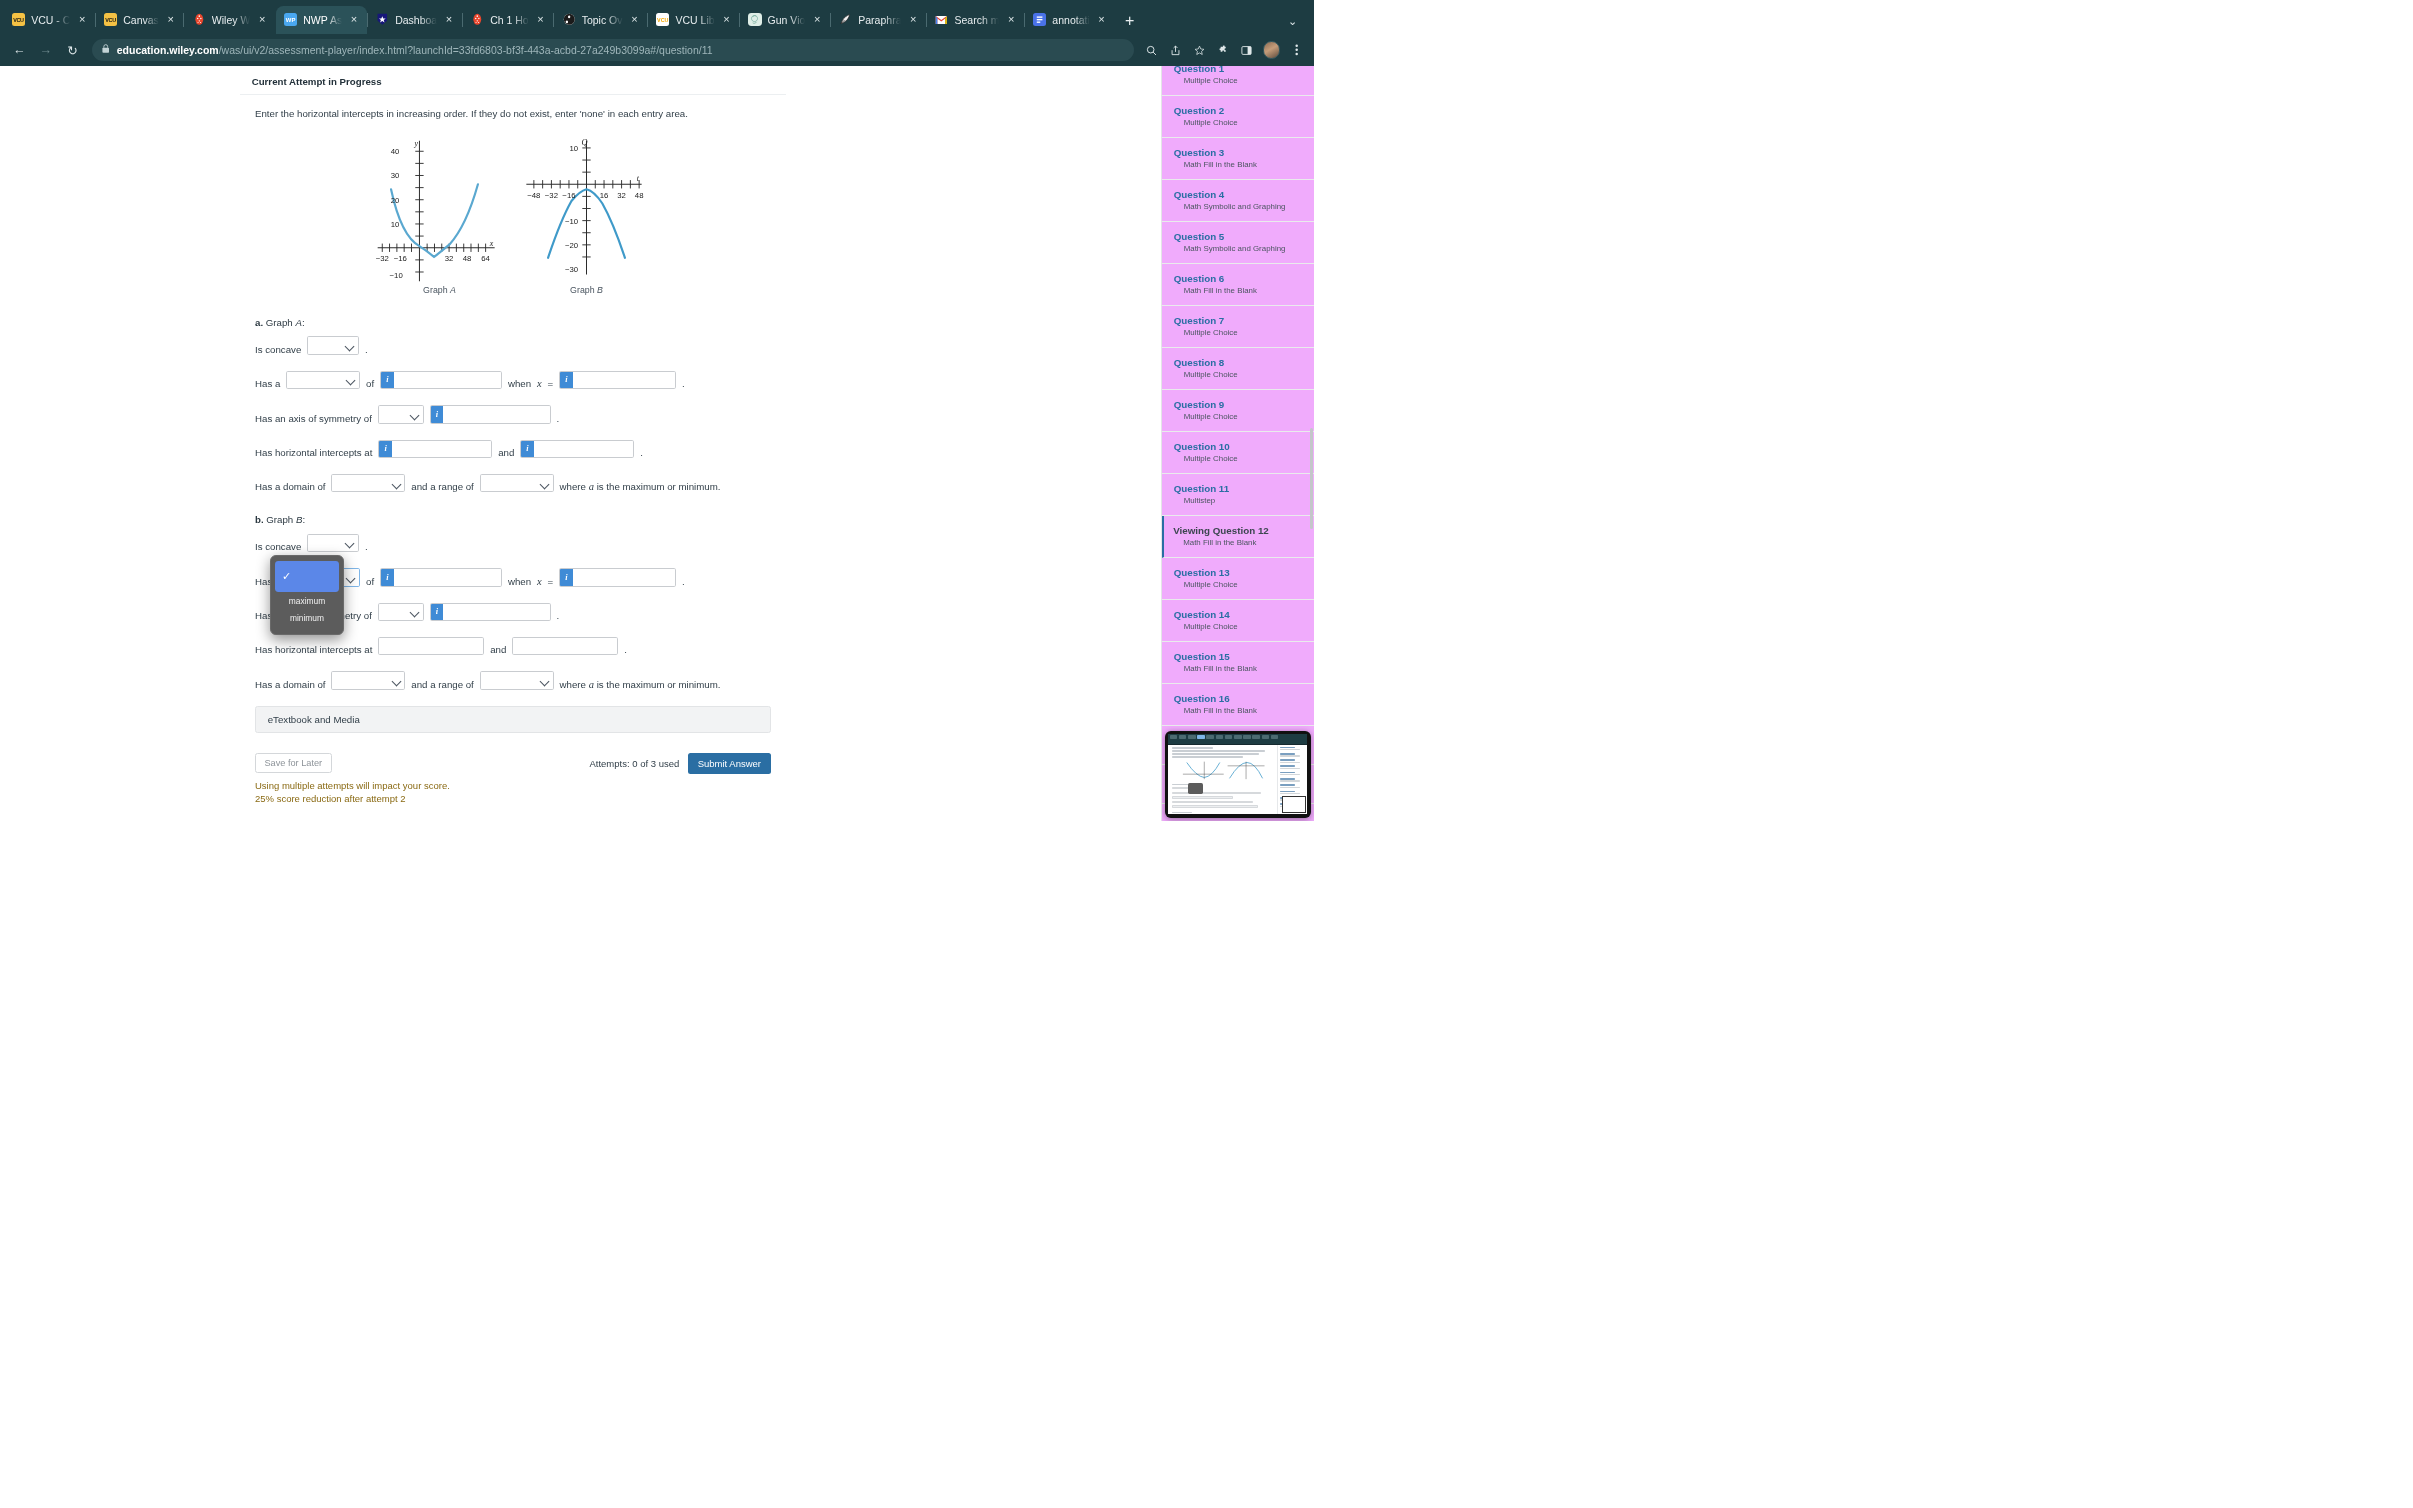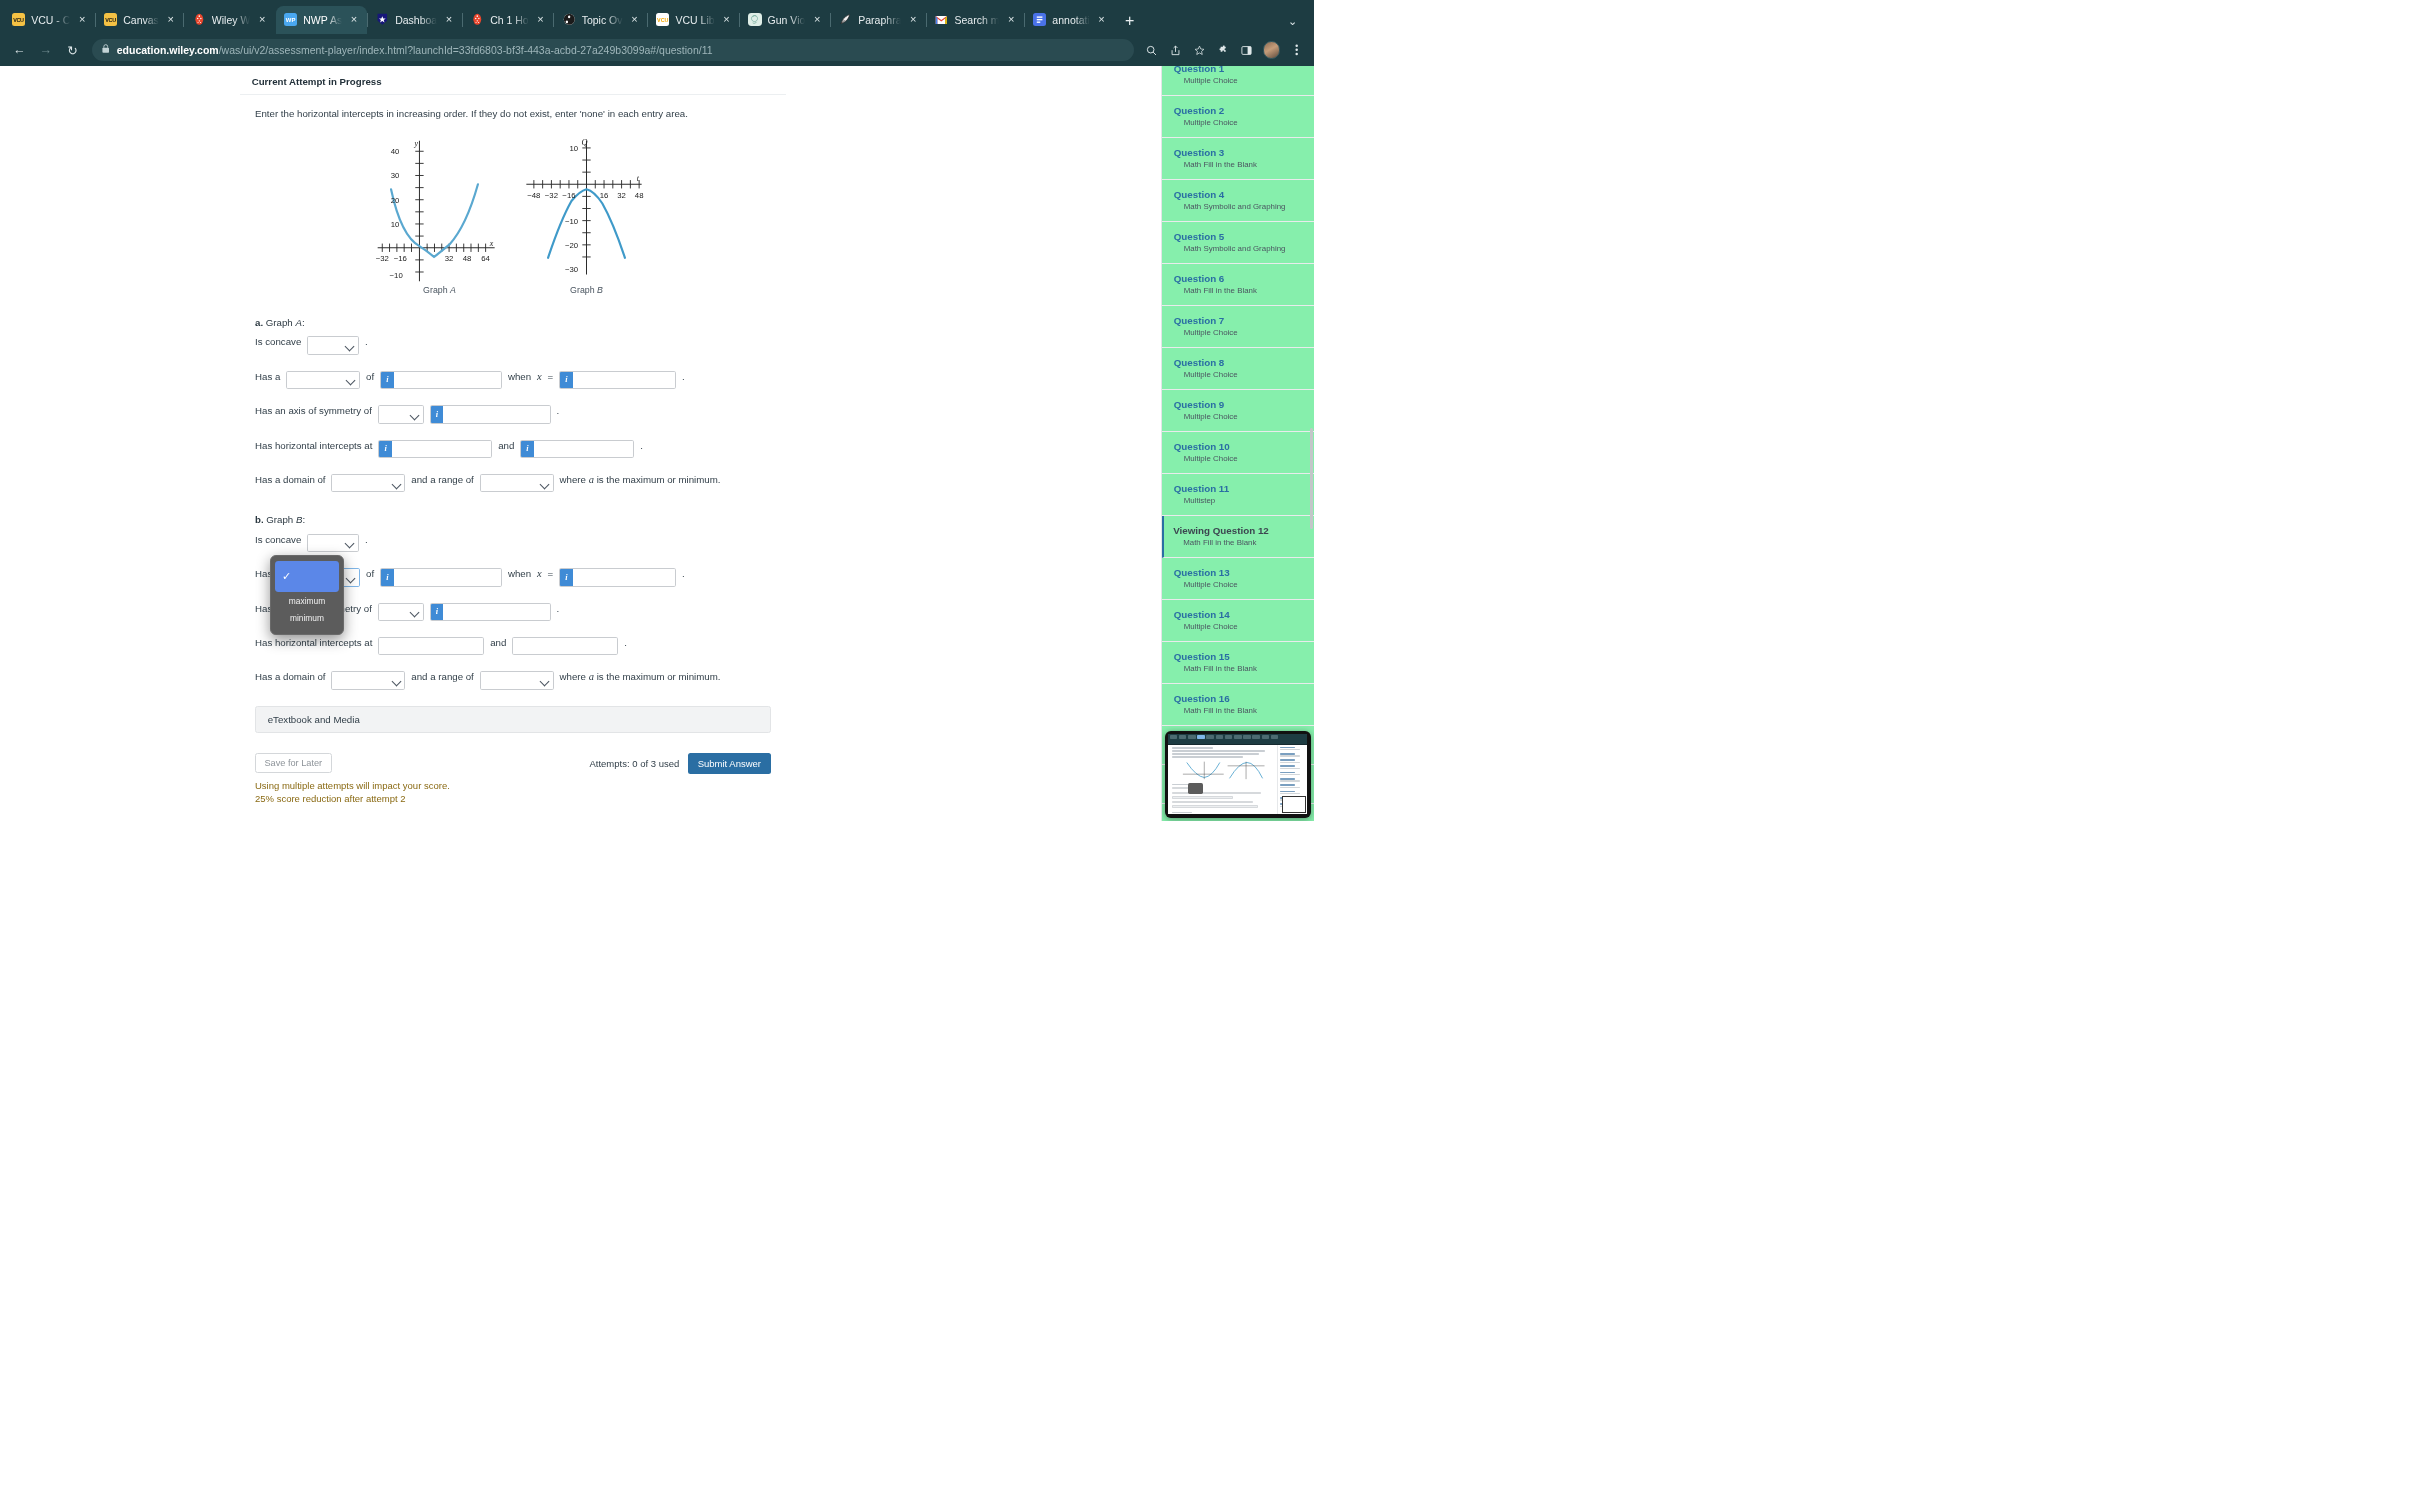--- a/index.html
+++ b/index.html
@@ -97,21 +97,21 @@
   }
 
   
   .graphs{ display:flex; justify-content:center; gap:20px; margin:10px 0 22px 0; }
   .graphwrap{ text-align:center; }
   .graphcap{ font-size:8.8px; color:#4a5560; margin-top:-3.4px; }
   .graphcap i{ font-style:italic; }
 
   
   .frow{
-    display:flex; align-items:flex-start; gap:5.9px; font-size:9.7px;
+    display:flex; align-items:flex-end; gap:5.9px; font-size:9.7px;
     color:#33404a; margin-bottom:16px; flex-wrap:nowrap; position:relative;
   }
   .sublabel{ font-size:9.7px; color:#2b3841; margin-bottom:8.4px; }
   .sublabel b{ font-weight:bold; }
   .sublabel i{ font-style:italic; }
   select.sel{
     -webkit-appearance:none; appearance:none;
     height:18.4px; border:0.8px solid #c9ccd0; background:#fff; border-radius:1.7px;
     font-family:"Liberation Sans", sans-serif; font-size:9.2px; color:#333;
     padding:0 17px 0 5px; width:52px; cursor:pointer;
@@ -181,21 +181,21 @@
   .submit{
     background:#2a6ea3; color:#fff; border:0; border-radius:2.5px;
     height:21px; padding:0 10px; font-size:9.5px;
     font-family:"Liberation Sans", sans-serif; cursor:pointer;
   }
   .warn{ color:#8a6a14; font-size:9.5px; margin-top:5.9px; }
   .warn2{ color:#8a6a14; font-size:9.5px; margin-top:2.5px; }
 
   
   .sidebar{
-    width:153px; flex:0 0 153px; background:#86efac;
+    width:153px; flex:0 0 153px; background:#f0abfc;
     border-left:0.8px solid #e3e5e7; overflow:hidden; position:relative;
   }
   .qitem{
     padding:7.5px 8.4px 7.5px 11.7px; border-bottom:0.8px solid #e9ebec;
     min-height:42px;
   }
   .qitem .qtitle{ font-size:9.8px; color:#2a6ea3; font-weight:bold; line-height:1.35; }
   .qitem .qtype{ font-size:7.9px; color:#4b5560; margin-top:0.8px;margin-left:10px; }
   .qitem.current{ border-left:2.5px solid #2a6ea3; padding-left:9.2px; }
   .qitem.current .qtitle{ color:#3c4650; }

